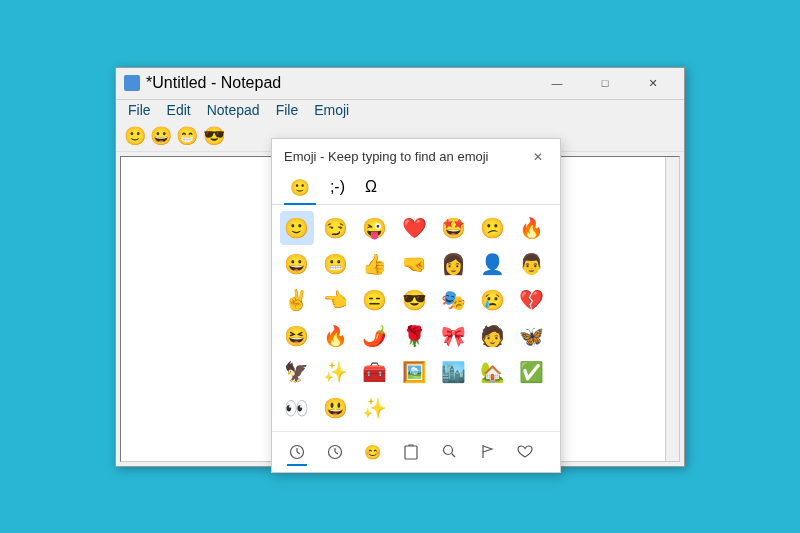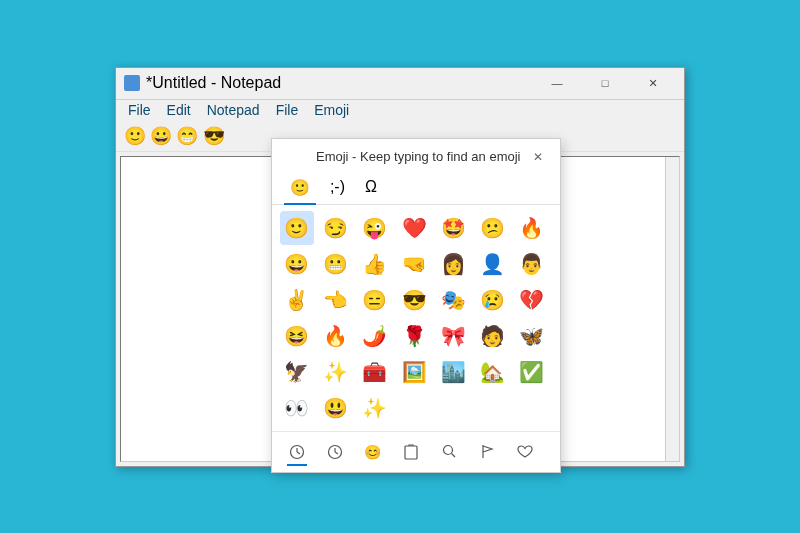--- a/index.html
+++ b/index.html
@@ -129,21 +129,20 @@
       z-index: 100;
     }
 
     .emoji-picker-header {
       display: flex;
       align-items: center;
       justify-content: space-between;
       padding: 8px 12px 6px;
       font-size: 13px;
       color: #333;
-      margin-left: 32px;
     }
 
     .picker-close {
       cursor: pointer;
       font-size: 12px;
       color: #666;
       width: 20px;
       height: 20px;
       display: flex;
       align-items: center;

